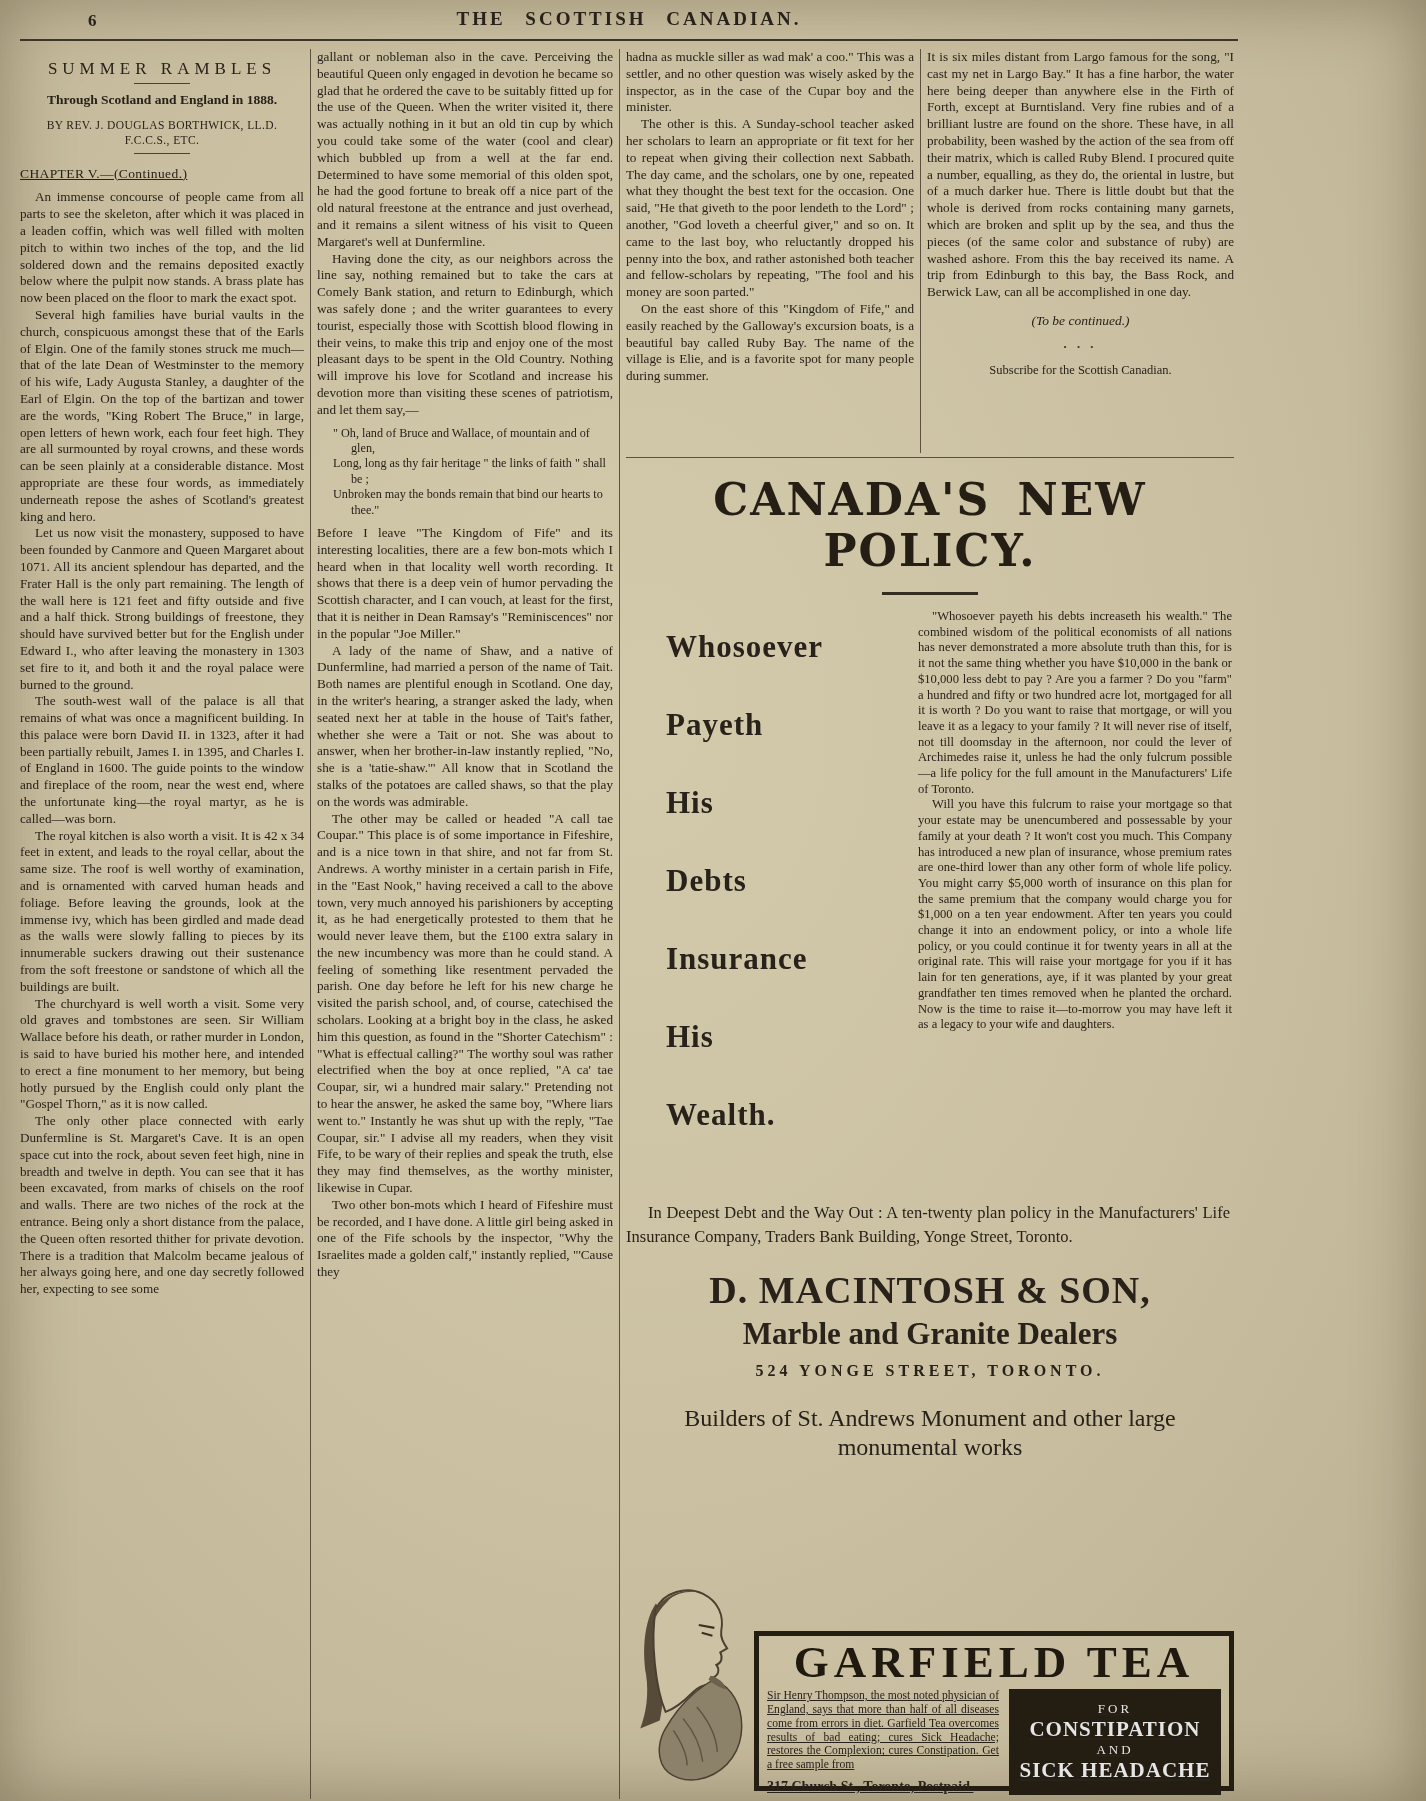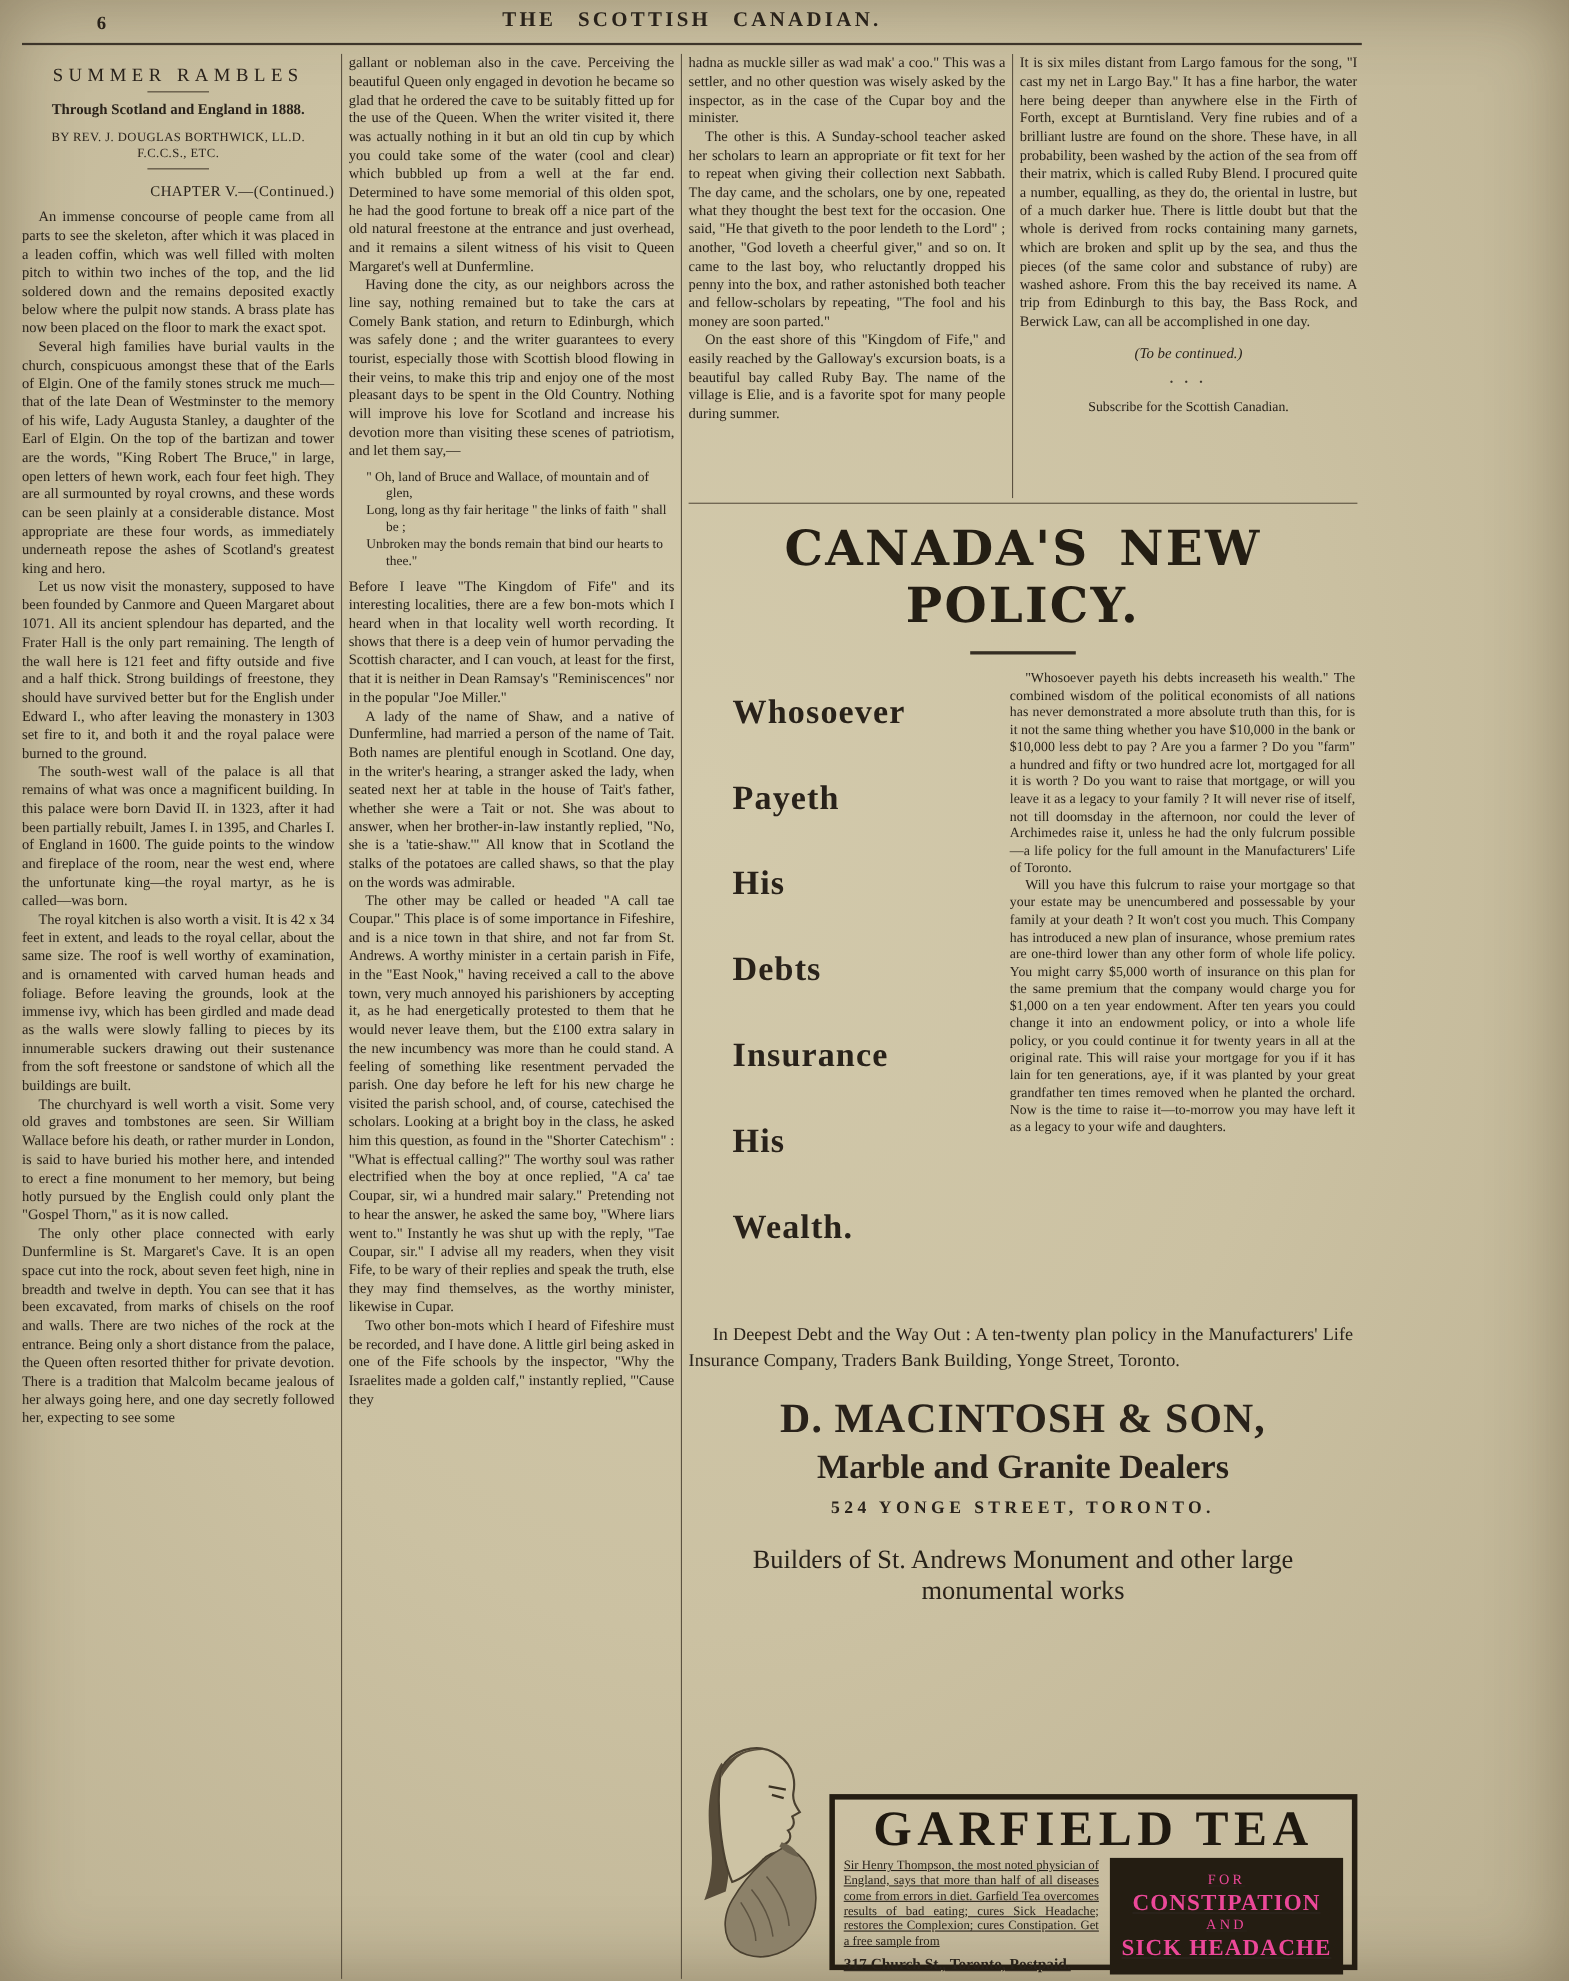--- a/index.html
+++ b/index.html
@@ -30,21 +30,21 @@
   .right-top { display:flex; height:404px; overflow:hidden; }
   .col3 { width:288px; }
   .col4 { flex:1; }
   .para { text-indent:15px; }
   .cont .para:first-child { text-indent:0; }
 
   .art-title { text-align:center; font-size:17px; font-weight:normal; letter-spacing:5px; margin:12px 0 4px; }
   .hairline { width:56px; border-top:1px solid #4b4132; margin:5px auto; }
   .art-subtitle { text-align:center; font-weight:bold; font-size:13.5px; margin:8px 0 9px; }
   .art-byline { text-align:center; font-size:11.5px; letter-spacing:.4px; line-height:15px; }
-  .chapter { text-align:right; font-size:13.5px; margin:12px 0 7px; letter-spacing:.4px; }
+  .chapter { text-align:left; font-size:13.5px; margin:12px 0 7px; letter-spacing:.4px;text-decoration:underline; }
 
   .poem { margin:7px 0 7px 8px; font-size:12.2px; line-height:15.4px; }
   .poem .poem-line { padding-left:26px; text-indent:-18px; text-align:left; }
 
   .tbc { text-align:center; font-style:italic; margin-top:12px; font-size:13.5px; text-indent:0; }
   .ornament { text-align:center; font-size:9px; letter-spacing:4px; margin-top:9px; color:#3d352a; }
   .subscribe { text-align:center; font-size:12.5px; margin-top:6px; text-indent:0; }
 
   .policy { border-top:1px solid #5b5140; margin-top:4px; padding-top:16px; }
   .policy-headline {
@@ -71,21 +71,21 @@
     flex:1; border:5px solid #241d12; height:160px;
     padding:3px 8px 6px 8px; display:flex; flex-direction:column;
     background:rgba(250,245,225,.07);
   }
   .gf-headline { font-size:45px; font-weight:bold; letter-spacing:5px; text-align:center; line-height:1.05; color:#1f1910; }
   .gf-content { display:flex; flex:1; margin-top:3px; gap:10px;text-decoration:underline; }
   .gf-left { flex:1; display:flex; flex-direction:column; }
   .gf-body { font-size:11.6px; line-height:13.8px; text-align:justify; }
   .gf-address { font-weight:bold; font-size:14px; margin-top:auto; }
   .gf-black {
-    width:212px; flex:none; background:#241d12; color:#ec4899; text-align:center;
+    width:212px; flex:none; background:#241d12; color:#e5e5e5; text-align:center;
     padding:12px 4px; display:flex; flex-direction:column; justify-content:space-between;
   }
   .gf-black .gf-line { text-indent:0; }
   .gf-black .gf-line:nth-child(odd) { font-size:13px; letter-spacing:3px; }
   .gf-black .gf-line:nth-child(even) { font-size:21px; font-weight:bold; letter-spacing:1px; }
 </style>
 </head>
 <body>
 
 <div class="page">

